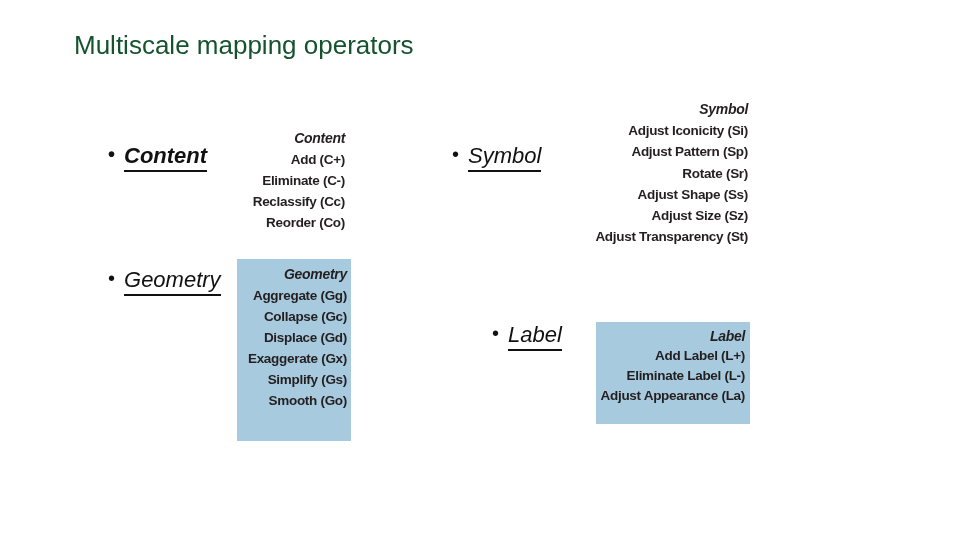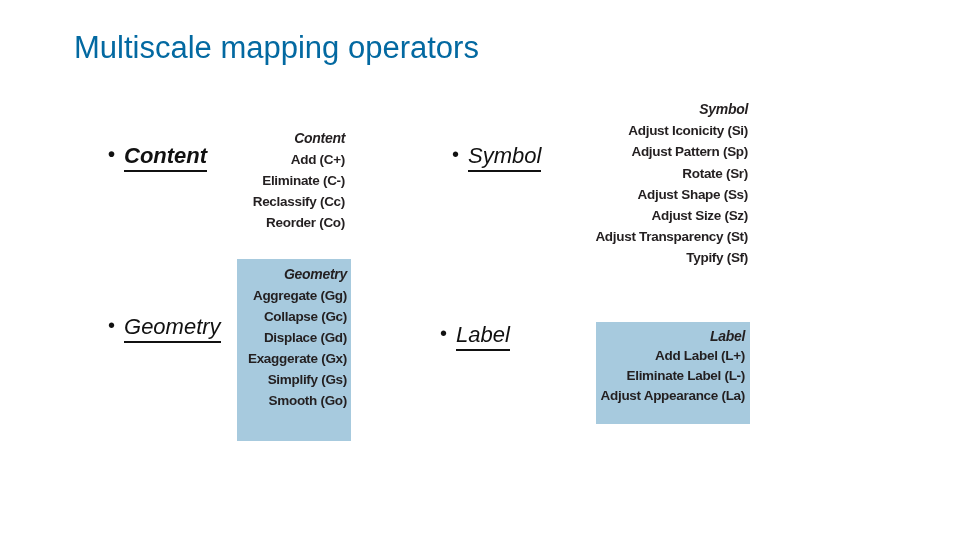--- a/index.html
+++ b/index.html
@@ -11,23 +11,23 @@
     position: relative;
   }
   .slide {
     position: absolute; left: 0; top: 0;
     width: 960px; height: 540px;
     background: #ffffff;
   }
   .title {
     position: absolute;
     left: 74px; top: 30px;
-    font-size: 31px;
+    font-size: 26px;
     font-weight: 300;
-    color: #0369a1;
+    color: #14532d;
     letter-spacing: 0px;
     white-space: nowrap;
   }
   .bullet {
     position: absolute;
     font-size: 22px;
     font-style: italic;
     color: #111111;
     white-space: nowrap;
   }
@@ -59,23 +59,23 @@
   }
   .boxed {
     background: #a7cade;
     box-sizing: border-box;
   }
   .list-content  { left: 145px; top: 128px; width: 200px; }
   .list-geometry { left: 237px; top: 259px; width: 114px; height: 182px; padding: 5px 4px 0 0; line-height: 21px; }
   .list-symbol   { left: 448px; top:  99px; width: 300px; line-height: 21.2px; }
   .list-label    { left: 596px; top: 322px; width: 154px; height: 102px; padding: 4px 5px 0 0; line-height: 20px; }
   .bullet-content  { left: 108px; top: 143px; font-weight: bold; }
-  .bullet-geometry { left: 108px; top: 267px; margin-top: 47px; }
+  .bullet-geometry { left: 108px; top: 267px; }
   .bullet-symbol   { left: 452px; top: 143px; }
-  .bullet-label    { left: 440px; top: 322px; text-align: center; }
+  .bullet-label    { left: 492px; top: 322px; text-align: center; }
 </style>
 </head>
 <body>
 
 <div class="slide">
 
   <div class="title">Multiscale mapping operators</div>
 
   <div class="bullet bullet-content">
     <span class="dot">•</span><span class="lbl">Content</span>
@@ -105,21 +105,20 @@
     <span class="dot">•</span><span class="lbl">Symbol</span>
   </div>
   <div class="oplist list-symbol">
     <div class="hdr">Symbol</div>
     <div class="row">Adjust Iconicity (Si)</div>
     <div class="row">Adjust Pattern (Sp)</div>
     <div class="row">Rotate (Sr)</div>
     <div class="row">Adjust Shape (Ss)</div>
     <div class="row">Adjust Size (Sz)</div>
     <div class="row">Adjust Transparency (St)</div>
-    <div class="row">Typify (Sf)</div>
   </div>
 
   <div class="bullet bullet-label">
     <span class="dot">•</span><span class="lbl">Label</span>
   </div>
   <div class="oplist boxed list-label">
     <div class="hdr">Label</div>
     <div class="row">Add Label (L+)</div>
     <div class="row">Eliminate Label (L-)</div>
     <div class="row">Adjust Appearance (La)</div>

